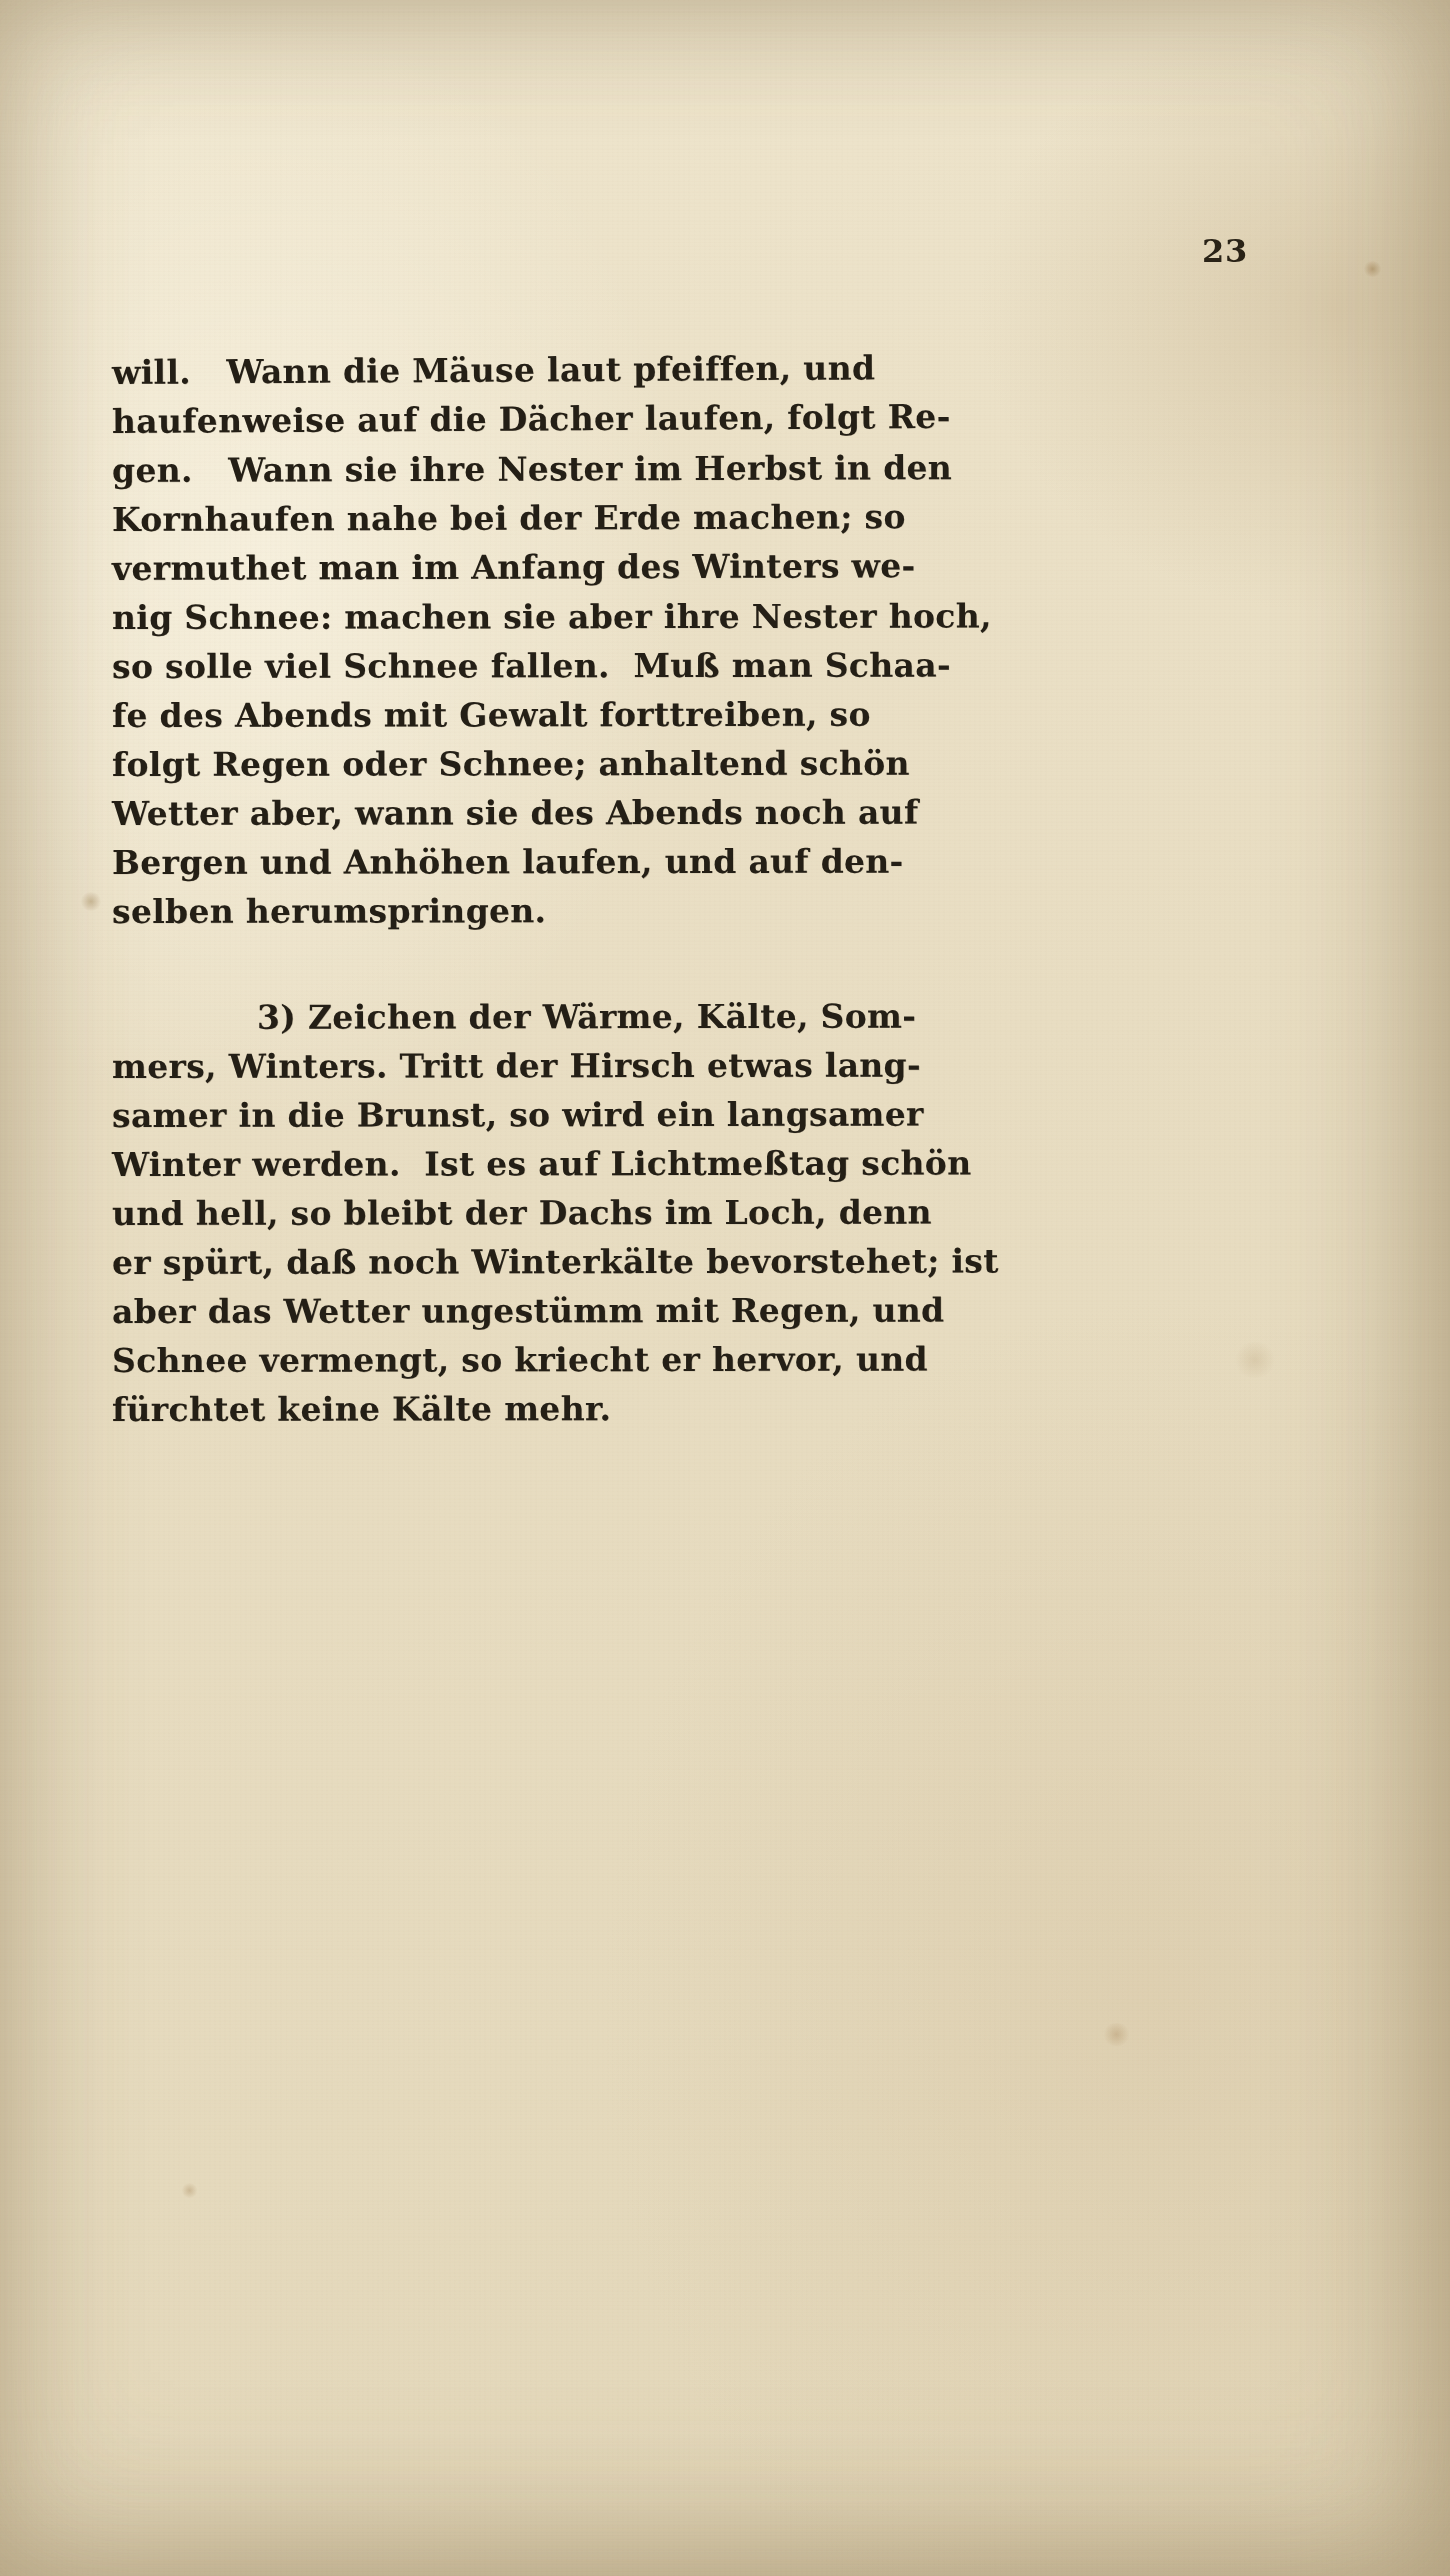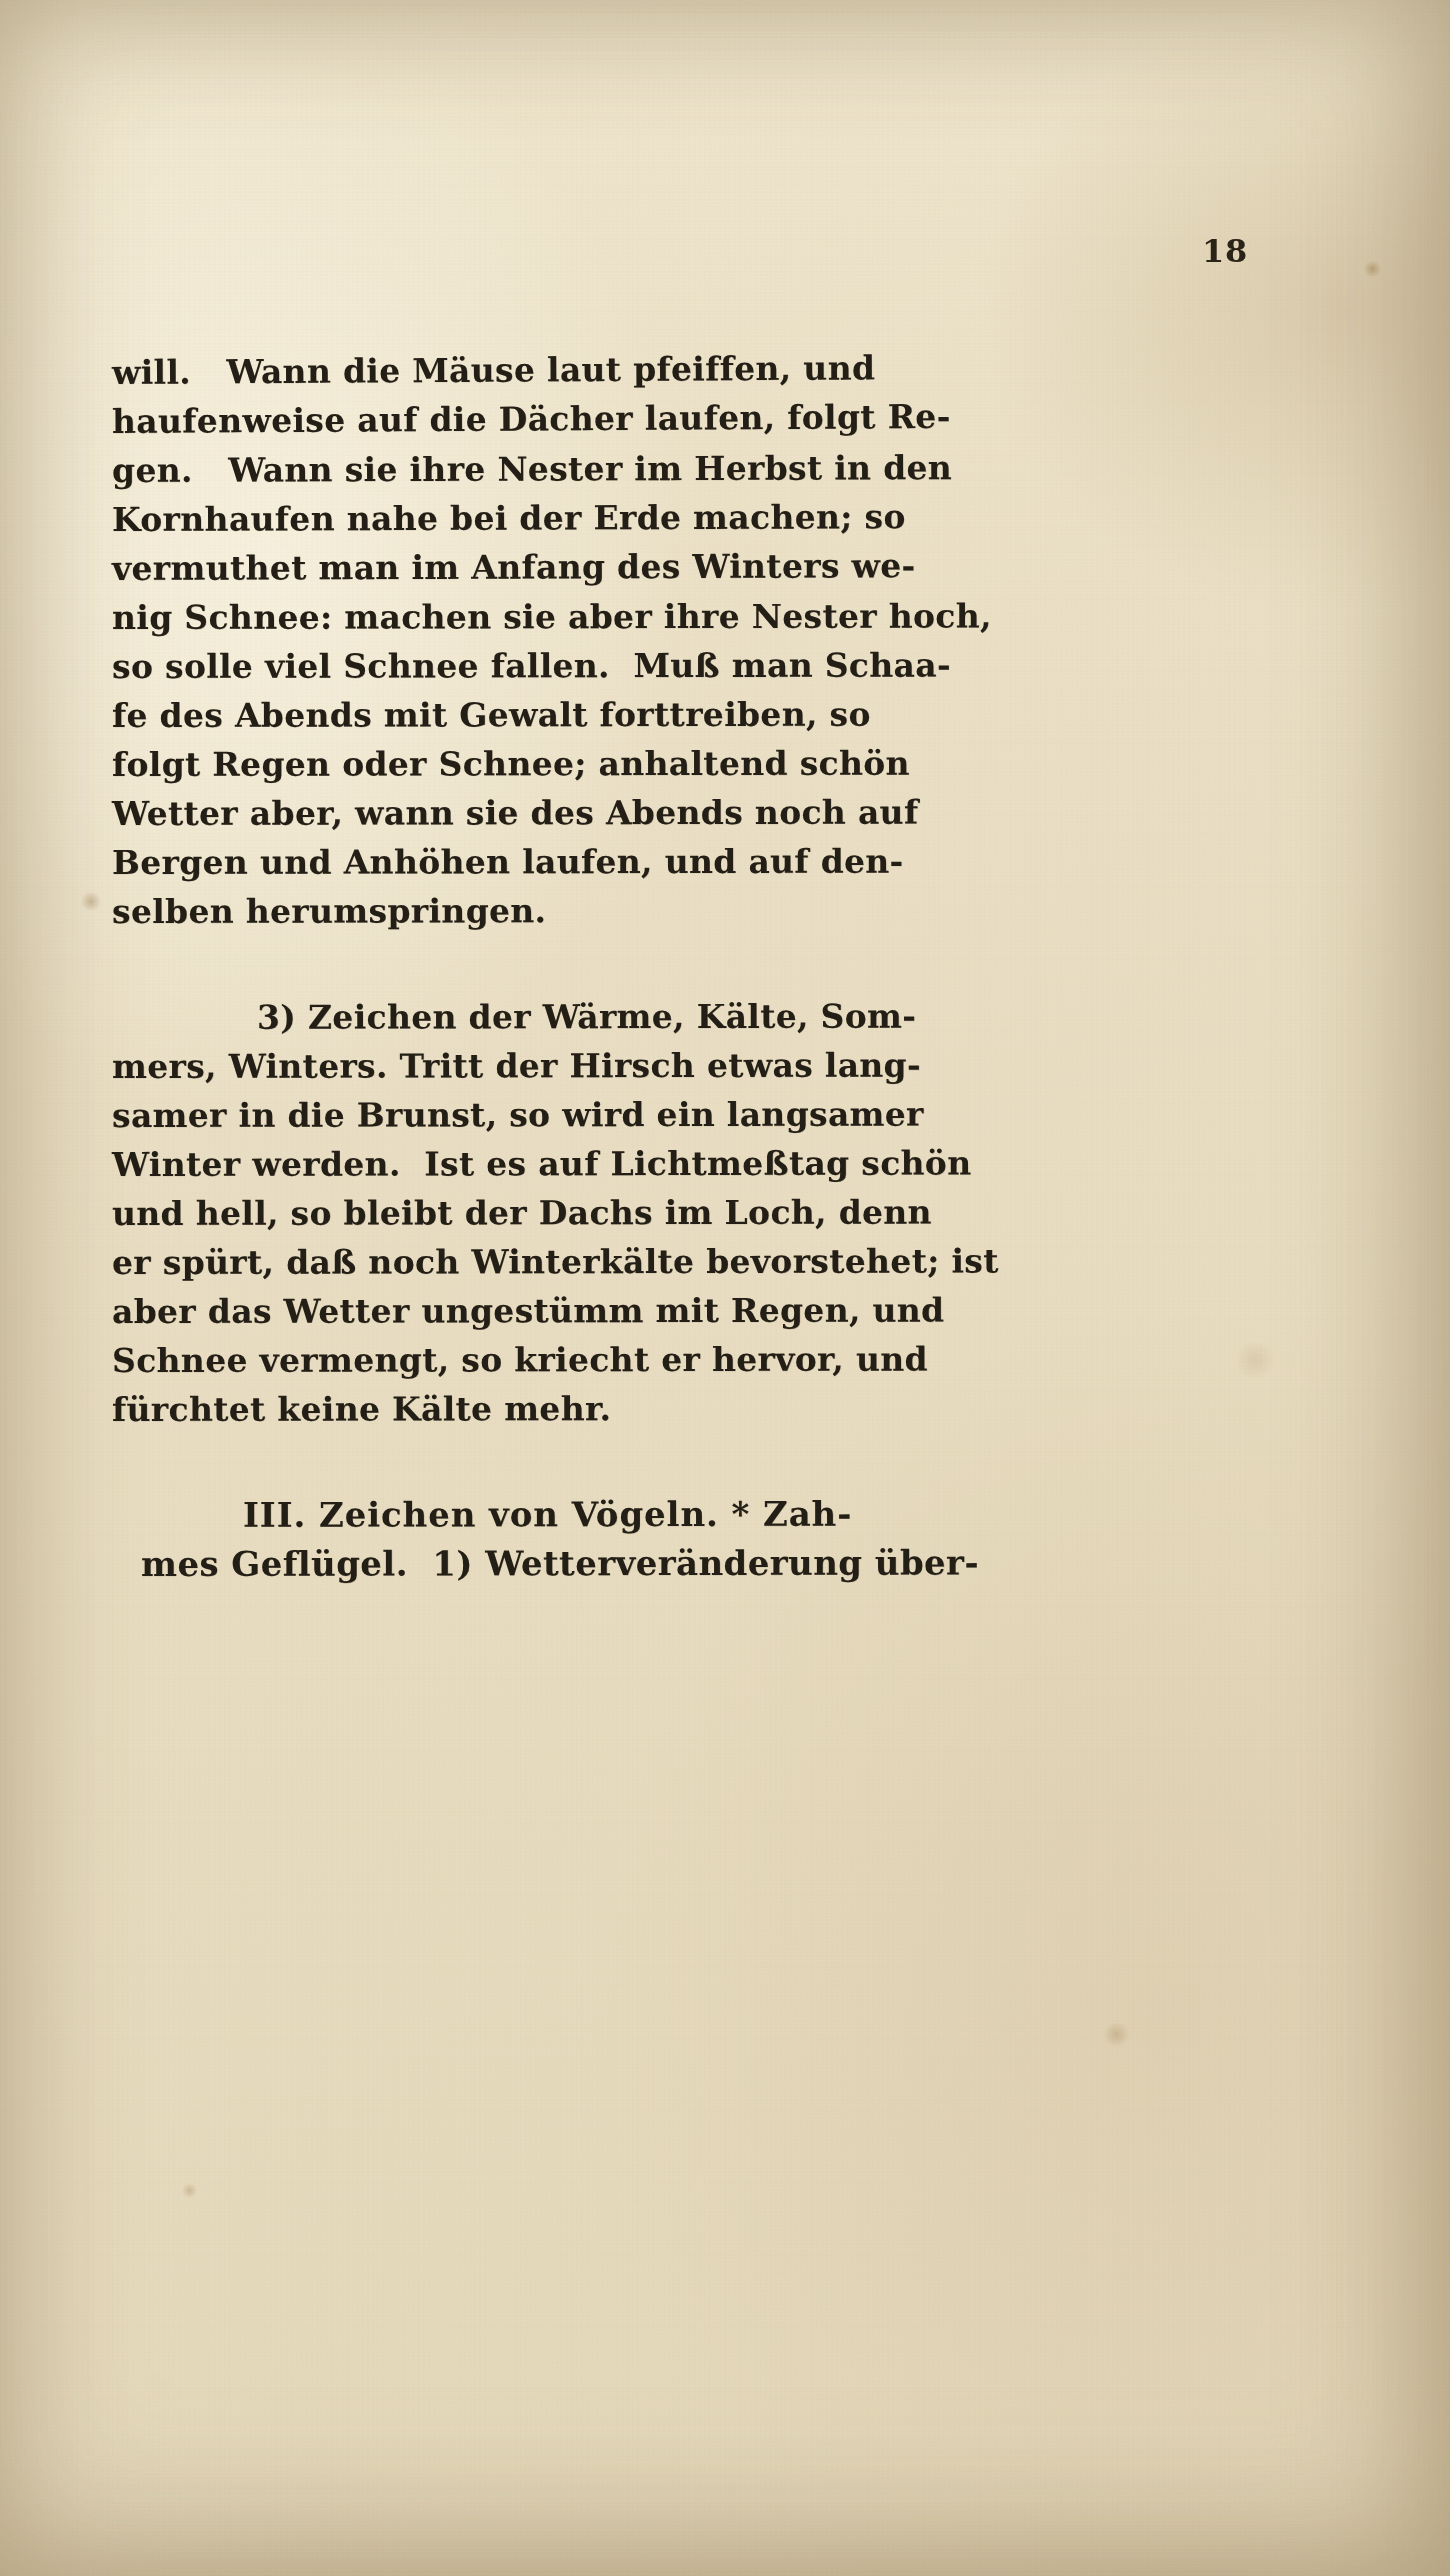--- a/index.html
+++ b/index.html
@@ -107,21 +107,21 @@
 <div class="page">
 
   <div class="grain"></div>
 
   <div class="stain s1"></div>
   <div class="stain s2"></div>
   <div class="stain s3"></div>
   <div class="stain s4"></div>
   <div class="stain s5"></div>
 
-  <div class="folio">18</div>
+  <div class="folio">23</div>
 
   <div class="textblock">
 
     <div>
       <div class="line curve1">will.   Wann die Mäuse laut pfeiffen, und</div>
       <div class="line curve1">haufenweise auf die Dächer laufen, folgt Re-</div>
       <div class="line curve2">gen.   Wann sie ihre Nester im Herbst in den</div>
       <div class="line curve2">Kornhaufen nahe bei der Erde machen; so</div>
       <div class="line curve2">vermuthet man im Anfang des Winters we-</div>
       <div class="line curve3">nig Schnee: machen sie aber ihre Nester hoch,</div>
@@ -142,22 +142,18 @@
       <div class="line curve3">Winter werden.  Ist es auf Lichtmeßtag schön</div>
       <div class="line curve3">und hell, so bleibt der Dachs im Loch, denn</div>
       <div class="line curve3">er spürt, daß noch Winterkälte bevorstehet; ist</div>
       <div class="line curve3">aber das Wetter ungestümm mit Regen, und</div>
       <div class="line curve3">Schnee vermengt, so kriecht er hervor, und</div>
       <div class="line curve3">fürchtet keine Kälte mehr.</div>
     </div>
 
     <div class="para-gap"></div>
 
-    <div>
-      <div class="line heading curve3">III. Zeichen von Vögeln. * Zah-</div>
-      <div class="line heading2 curve3">mes Geflügel.  1) Wetterveränderung über-</div>
-    </div>
 
   </div>
 
   <div class="vignette"></div>
 </div>
 
 
 </body></html>

